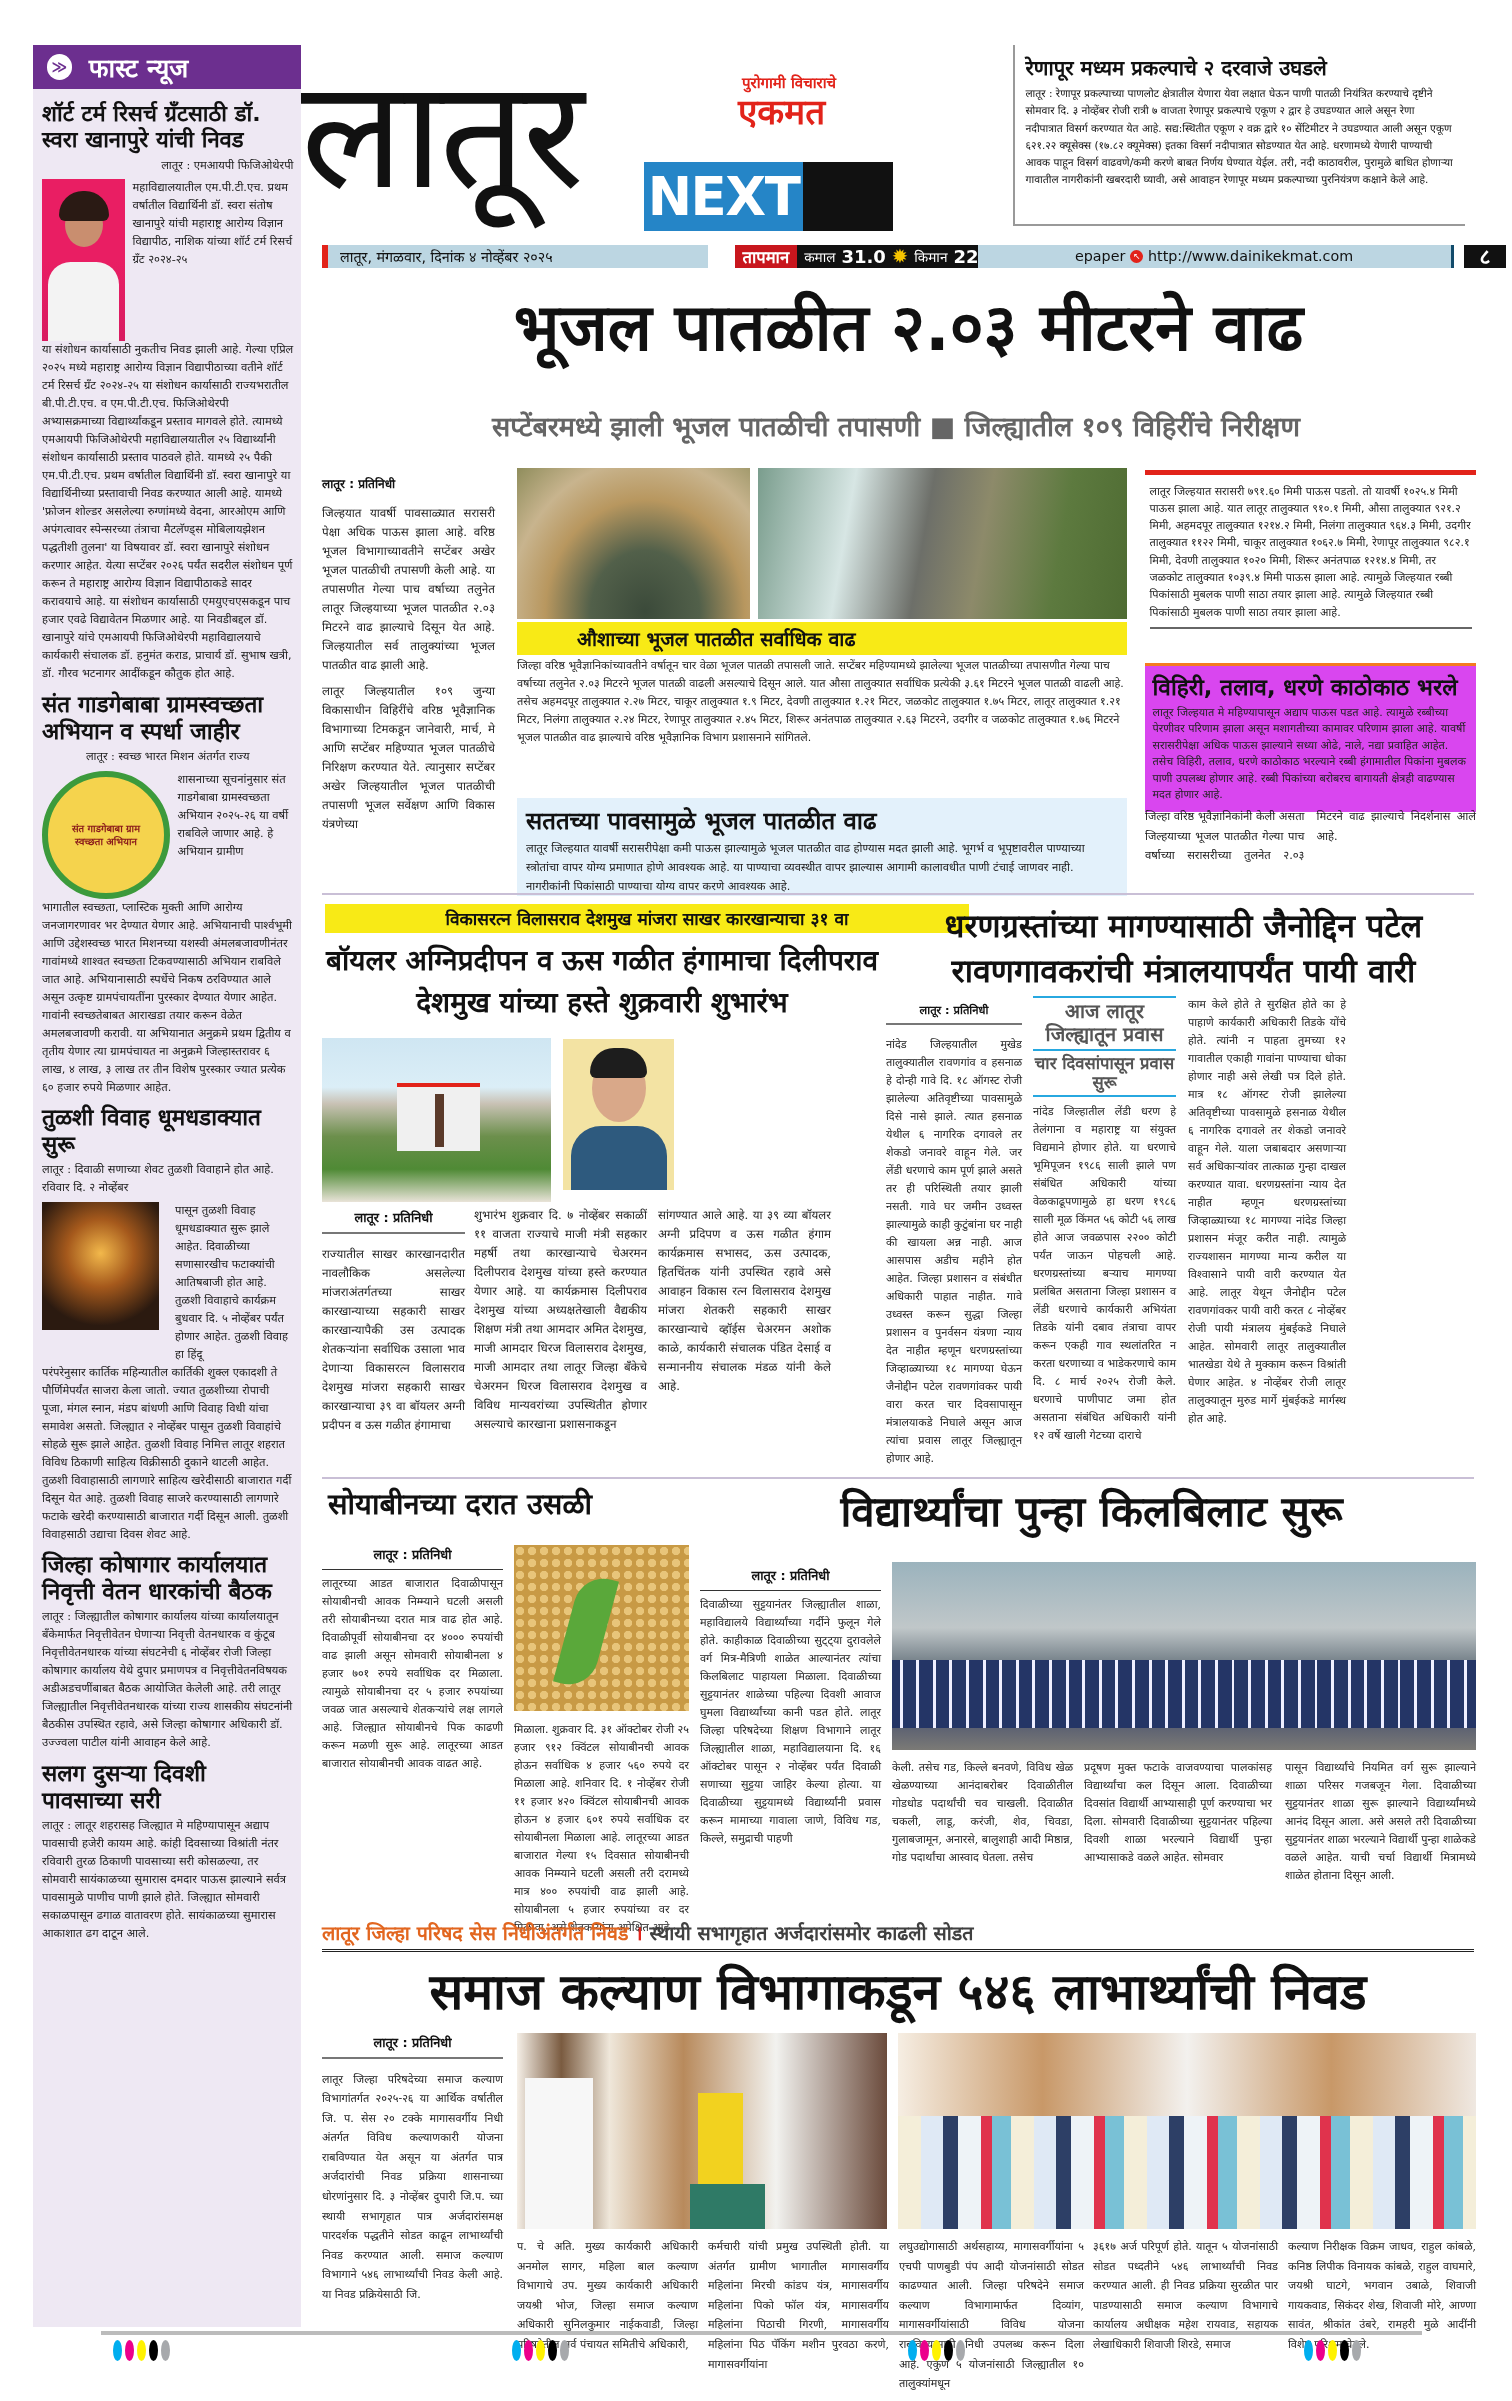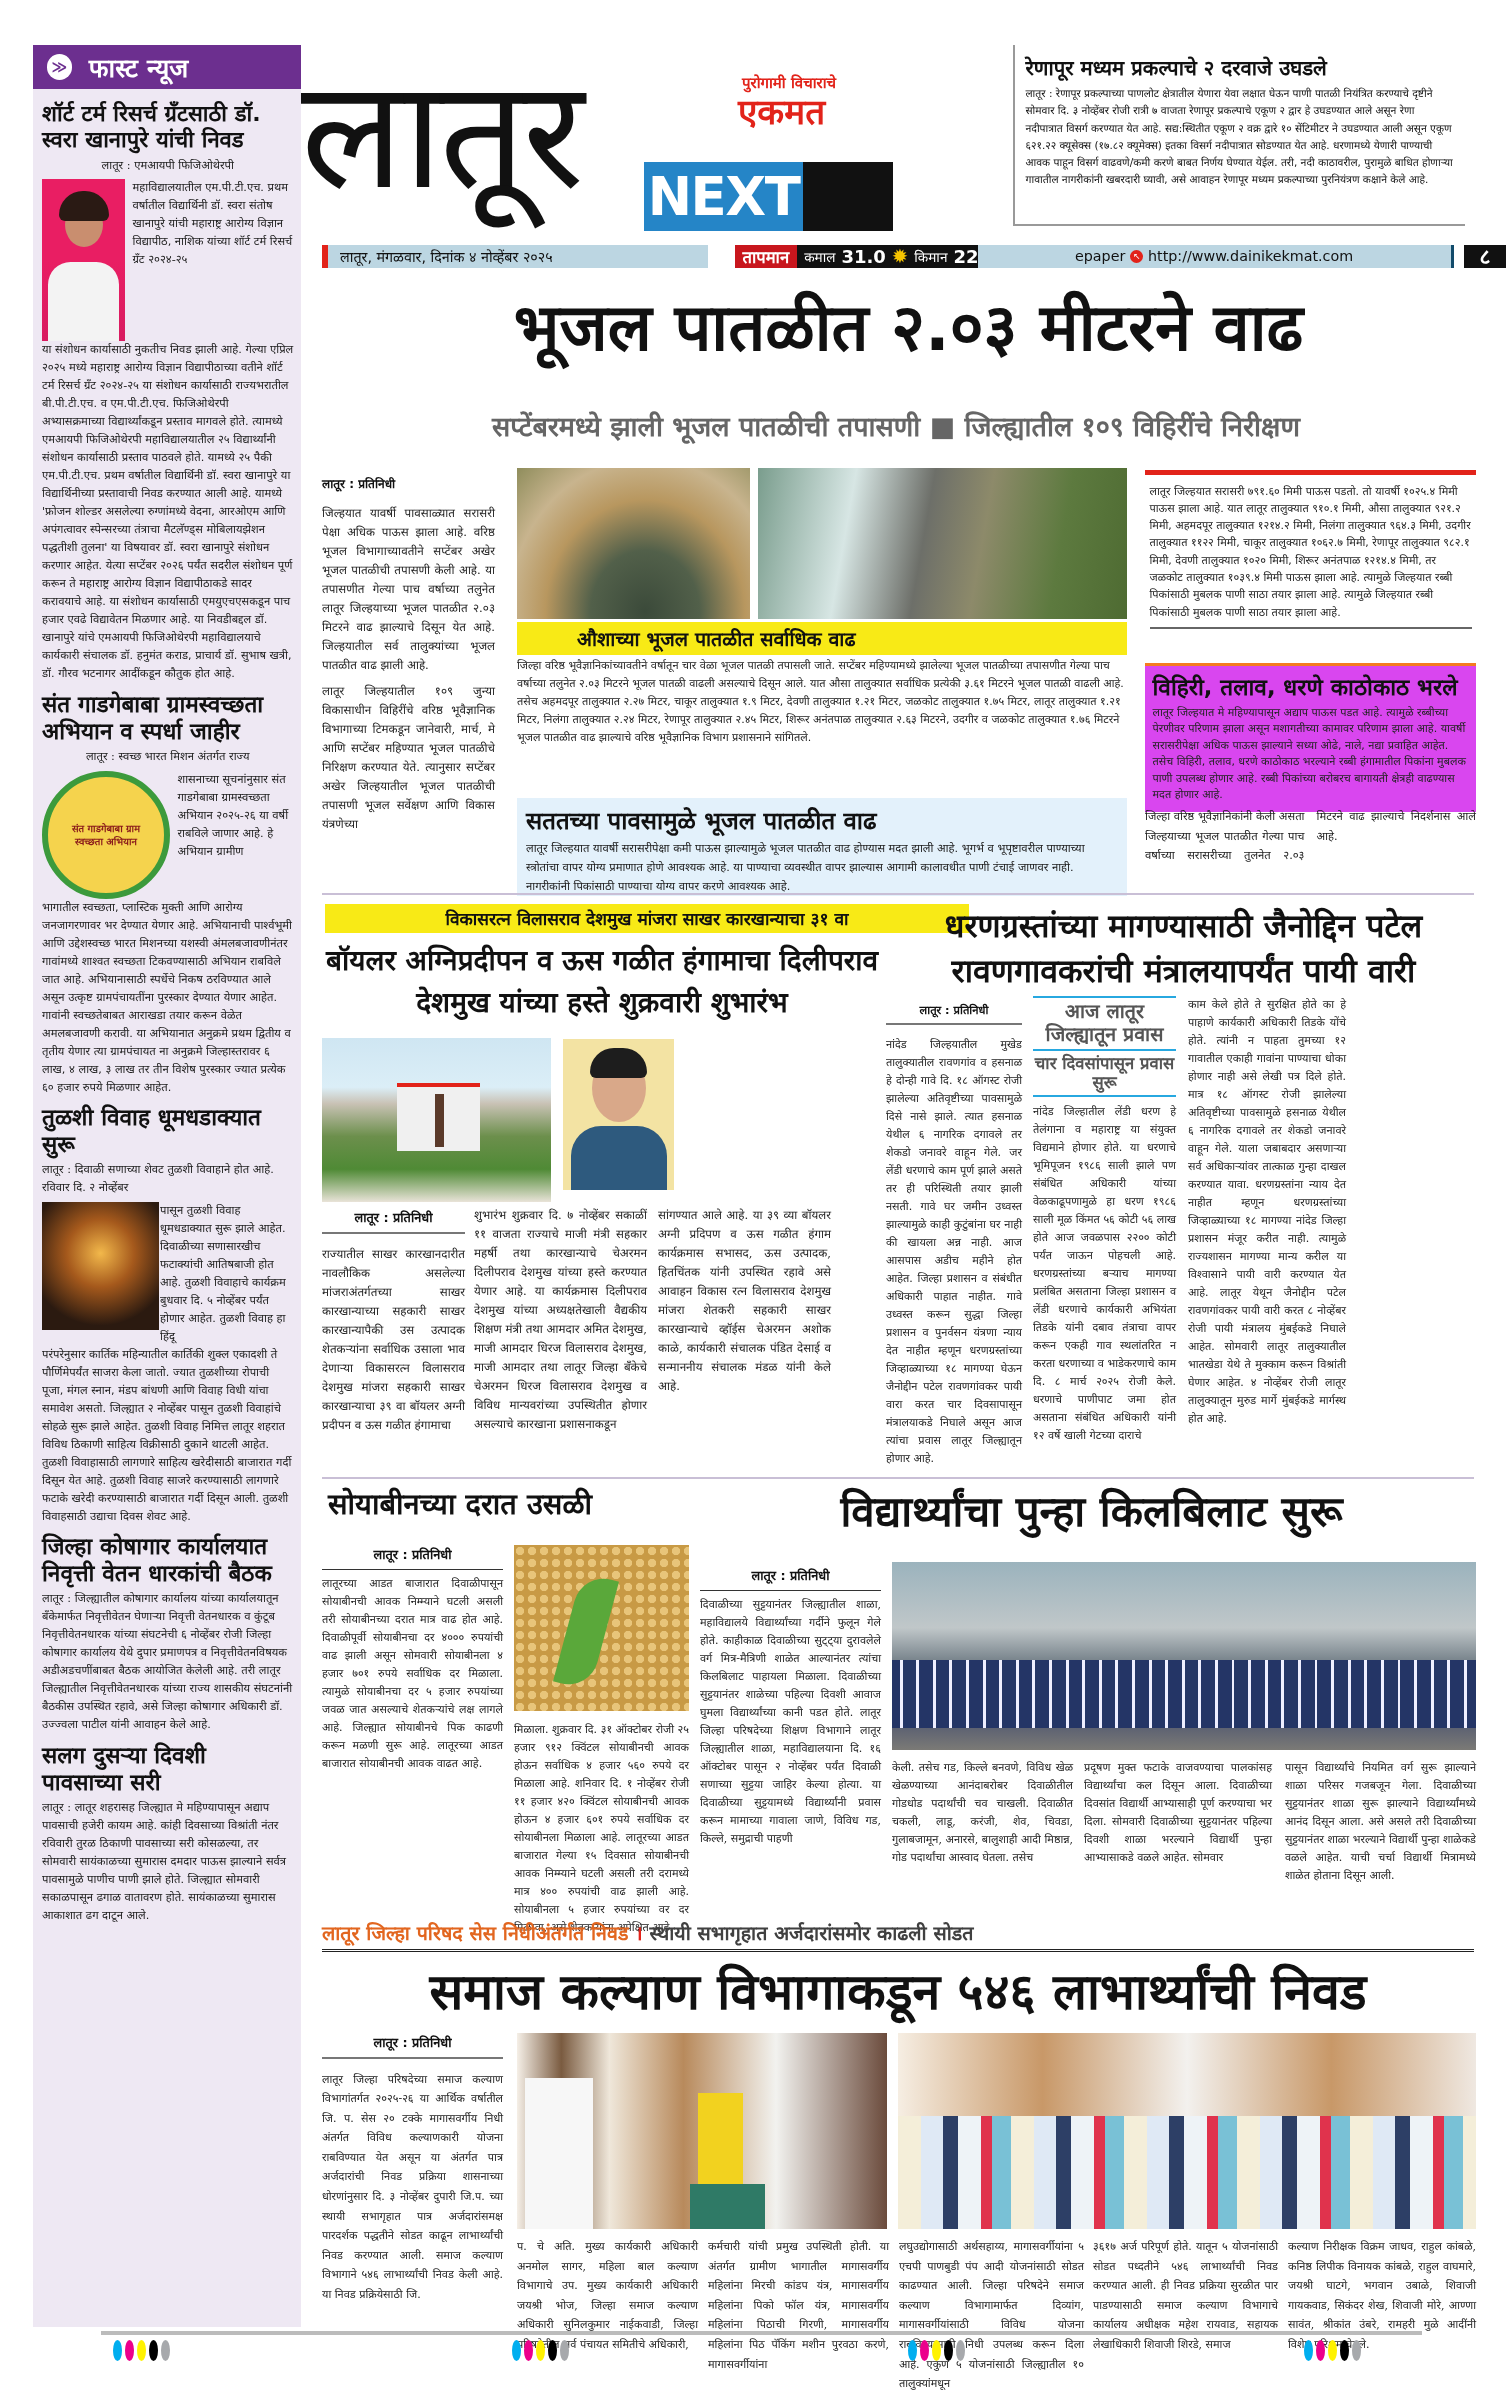--- a/index.html
+++ b/index.html
@@ -51,21 +51,21 @@
 </head>
 <body>
 
 <div id="leftcol" class="abs">
   <div id="fast-news-bar">
     <span class="ic">≫</span>
     <span class="lbl">फास्ट न्यूज</span>
   </div>
   <div class="lc-pad">
     <h3 class="lc-h" style="font-size:22px;margin-top:12px">शॉर्ट टर्म रिसर्च ग्रँटसाठी डॉ. स्वरा खानापुरे यांची निवड</h3>
-    <p class="bodyc" style="text-align:center">लातूर : एमआयपी फिजिओथेरपी</p>
+    <p class="bodyc" style="text-align:right">लातूर : एमआयपी फिजिओथेरपी</p>
     <div style="display:flex;gap:7.5px;margin-top:4.5px">
       <div style="width:83px;height:162px;flex:none;background:linear-gradient(#e91e63 0,#e91e63 50%,#d81b60 100%);position:relative;overflow:hidden">
         <div style="position:absolute;left:22.6px;top:22.6px;width:38px;height:45px;border-radius:50%;background:#c98e6f"></div>
         <div style="position:absolute;left:16.6px;top:12px;width:50px;height:30px;border-radius:30px 30px 7.5px 7.5px;background:#2a1a14"></div>
         <div style="position:absolute;left:6px;top:83px;width:71px;height:83px;background:#f3f3f3;border-radius:22.6px 22.6px 0 0"></div>
       </div>
       <p class="bodyc">महाविद्यालयातील एम.पी.टी.एच. प्रथम वर्षातील विद्यार्थिनी डॉ. स्वरा संतोष खानापुरे यांची महाराष्ट्र आरोग्य विज्ञान विद्यापीठ, नाशिक यांच्या शॉर्ट टर्म रिसर्च ग्रँट २०२४-२५</p>
     </div>
     <p class="bodyc">या संशोधन कार्यासाठी नुकतीच निवड झाली आहे. गेल्या एप्रिल २०२५ मध्ये महाराष्ट्र आरोग्य विज्ञान विद्यापीठाच्या वतीने शॉर्ट टर्म रिसर्च ग्रँट २०२४-२५ या संशोधन कार्यासाठी राज्यभरातील बी.पी.टी.एच. व एम.पी.टी.एच. फिजिओथेरपी अभ्यासक्रमाच्या विद्यार्थ्यांकडून प्रस्ताव मागवले होते. त्यामध्ये एमआयपी फिजिओथेरपी महाविद्यालयातील २५ विद्यार्थ्यांनी संशोधन कार्यासाठी प्रस्ताव पाठवले होते. यामध्ये २५ पैकी एम.पी.टी.एच. प्रथम वर्षातील विद्यार्थिनी डॉ. स्वरा खानापुरे या विद्यार्थिनीच्या प्रस्तावाची निवड करण्यात आली आहे. यामध्ये 'फ्रोजन शोल्डर असलेल्या रुग्णांमध्ये वेदना, आरओएम आणि अपंगत्वावर स्पेन्सरच्या तंत्राचा मैटलॅण्ड्स मोबिलायझेशन पद्धतीशी तुलना' या विषयावर डॉ. स्वरा खानापुरे संशोधन करणार आहेत. येत्या सप्टेंबर २०२६ पर्यंत सदरील संशोधन पूर्ण करून ते महाराष्ट्र आरोग्य विज्ञान विद्यापीठाकडे सादर करावयाचे आहे. या संशोधन कार्यासाठी एमयुएचएसकडून पाच हजार एवढे विद्यावेतन मिळणार आहे. या निवडीबद्दल डॉ. खानापुरे यांचे एमआयपी फिजिओथेरपी महाविद्यालयाचे कार्यकारी संचालक डॉ. हनुमंत कराड, प्राचार्य डॉ. सुभाष खत्री, डॉ. गौरव भटनागर आदींकडून कौतुक होत आहे.</p>
   </div>
@@ -76,21 +76,21 @@
       <div style="width:128px;height:128px;flex:none;border-radius:50%;background:#f5d34d;border:6px solid #3c9a3c;display:flex;align-items:center;justify-content:center;text-align:center;font-size:9.8px;font-weight:bold;color:#8a1b1b;padding:15px">
         <span>संत गाडगेबाबा ग्राम स्वच्छता अभियान</span>
       </div>
       <p class="bodyc">शासनाच्या सूचनांनुसार संत गाडगेबाबा ग्रामस्वच्छता अभियान २०२५-२६ या वर्षी राबविले जाणार आहे. हे अभियान ग्रामीण</p>
     </div>
     <p class="bodyc">भागातील स्वच्छता, प्लास्टिक मुक्ती आणि आरोग्य जनजागरणावर भर देण्यात येणार आहे. अभियानाची पार्श्वभूमी आणि उद्देशस्वच्छ भारत मिशनच्या यशस्वी अंमलबजावणीनंतर गावांमध्ये शाश्वत स्वच्छता टिकवण्यासाठी अभियान राबविले जात आहे. अभियानासाठी स्पर्धेचे निकष ठरविण्यात आले असून उत्कृष्ट ग्रामपंचायतींना पुरस्कार देण्यात येणार आहेत. गावांनी स्वच्छतेबाबत आराखडा तयार करून वेळेत अमलबजावणी करावी. या अभियानात अनुक्रमे प्रथम द्वितीय व तृतीय येणार त्या ग्रामपंचायत ना अनुक्रमे जिल्हास्तरावर ६ लाख, ४ लाख, ३ लाख तर तीन विशेष पुरस्कार ज्यात प्रत्येक ६० हजार रुपये मिळणार आहेत.</p>
   </div>
   <div class="lc-pad">
     <h3 class="lc-h">तुळशी विवाह धूमधडाक्यात सुरू</h3>
     <p class="bodyc">लातूर : दिवाळी सणाच्या शेवट तुळशी विवाहाने होत आहे. रविवार दि. २ नोव्हेंबर</p>
-    <div style="display:flex;gap:1px;margin-top:4.5px">
+    <div style="display:flex;gap:16px;margin-top:4.5px">
       <div style="width:117px;height:128px;flex:none;background:radial-gradient(circle at 50% 40%,#f2b84b 0,#a5591c 35%,#2b1a10 75%)"></div>
       <p class="bodyc">पासून तुळशी विवाह धूमधडाक्यात सुरू झाले आहेत. दिवाळीच्या सणासारखीच फटाक्यांची आतिषबाजी होत आहे. तुळशी विवाहाचे कार्यक्रम बुधवार दि. ५ नोव्हेंबर पर्यंत होणार आहेत. तुळशी विवाह हा हिंदू</p>
     </div>
     <p class="bodyc">परंपरेनुसार कार्तिक महिन्यातील कार्तिकी शुक्ल एकादशी ते पौर्णिमेपर्यंत साजरा केला जातो. ज्यात तुळशीच्या रोपाची पूजा, मंगल स्नान, मंडप बांधणी आणि विवाह विधी यांचा समावेश असतो. जिल्ह्यात २ नोव्हेंबर पासून तुळशी विवाहांचे सोहळे सुरू झाले आहेत. तुळशी विवाह निमित्त लातूर शहरात विविध ठिकाणी साहित्य विक्रीसाठी दुकाने थाटली आहेत. तुळशी विवाहासाठी लागणारे साहित्य खरेदीसाठी बाजारात गर्दी दिसून येत आहे. तुळशी विवाह साजरे करण्यासाठी लागणारे फटाके खरेदी करण्यासाठी बाजारात गर्दी दिसून आली. तुळशी विवाहसाठी उद्याचा दिवस शेवट आहे.</p>
   </div>
   <div class="lc-pad">
     <h3 class="lc-h">जिल्हा कोषागार कार्यालयात निवृत्ती वेतन धारकांची बैठक</h3>
     <p class="bodyc">लातूर : जिल्ह्यातील कोषागार कार्यालय यांच्या कार्यालयातून बँकेमार्फत निवृत्तीवेतन घेणाऱ्या निवृत्ती वेतनधारक व कुंटूब निवृत्तीवेतनधारक यांच्या संघटनेची ६ नोव्हेंबर रोजी जिल्हा कोषागार कार्यालय येथे दुपार प्रमाणपत्र व निवृत्तीवेतनविषयक अडीअडचणींबाबत बैठक आयोजित केलेली आहे. तरी लातूर जिल्ह्यातील निवृत्तीवेतनधारक यांच्या राज्य शासकीय संघटनांनी बैठकीस उपस्थित रहावे, असे जिल्हा कोषागार अधिकारी डॉ. उज्ज्वला पाटील यांनी आवाहन केले आहे.</p>
   </div>
   <div class="lc-pad">

